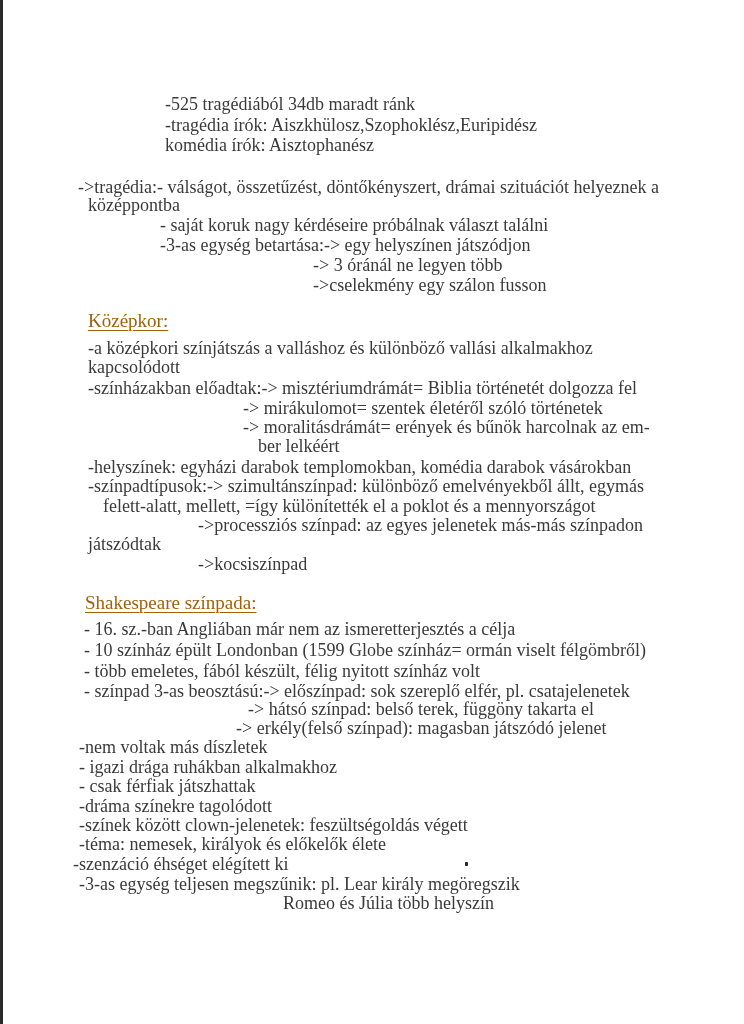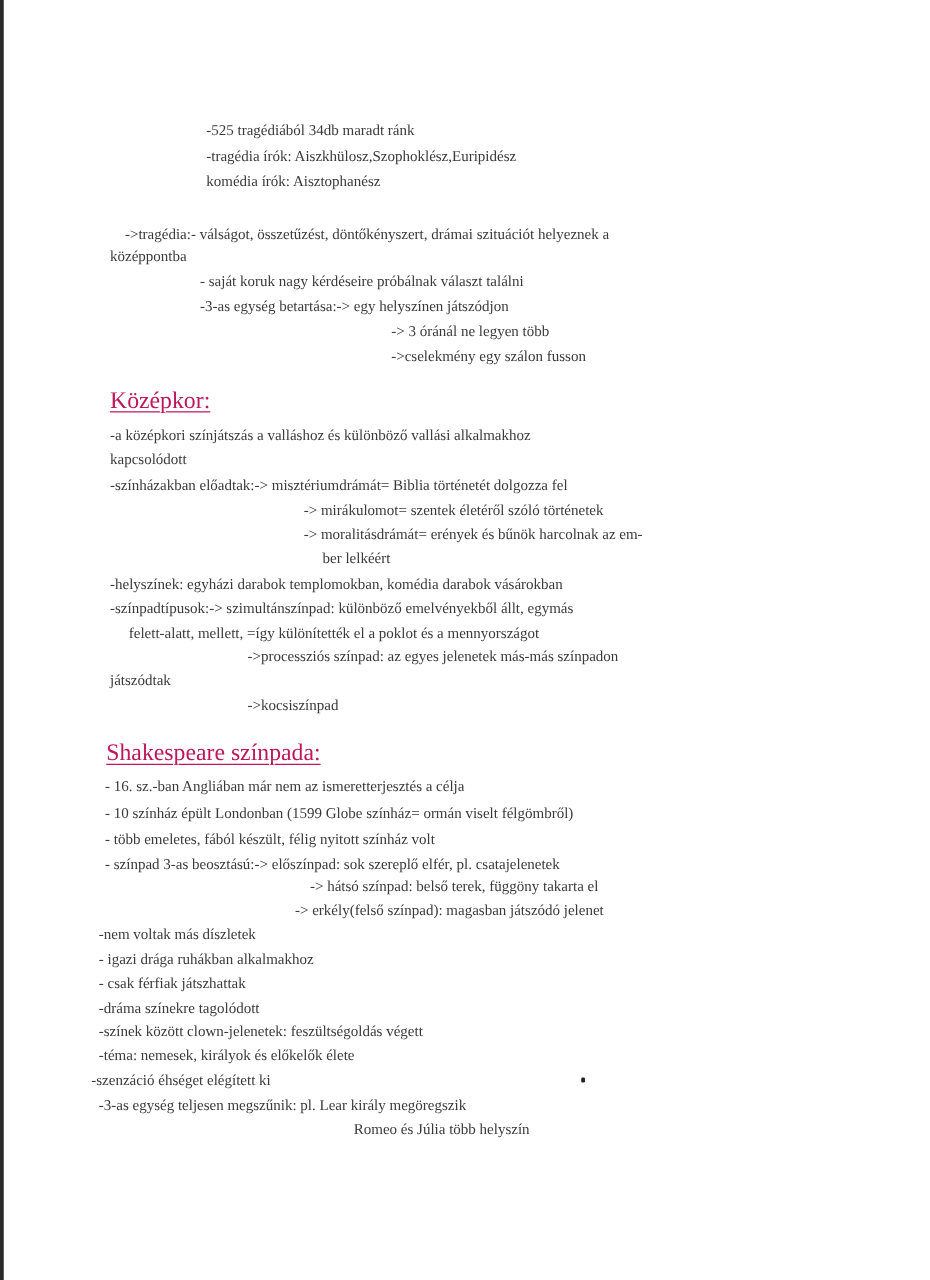--- a/index.html
+++ b/index.html
@@ -1,34 +1,34 @@
 <!DOCTYPE html>
 <html><head>
 <meta charset="utf-8">
 <style>
   html, body { margin: 0; padding: 0; }
   body {
     width: 744px; height: 1024px; background: #ffffff; position: relative; overflow: hidden;
     font-family: "Liberation Serif", "DejaVu Serif", serif; color: #3a3a3a;
   }
   .edge { position: absolute; left: 0; top: 0; width: 3px; height: 1024px; background: #2b2b2b; }
-  .line { position: absolute; font-size: 12px; white-space: nowrap; line-height: 18px; }
-  .heading { position: absolute; font-size: 19px; text-decoration: underline; text-decoration-thickness: 1px; text-underline-offset: 3px; white-space: nowrap; color: #be185d; }
+  .line { position: absolute; font-size: 18px; white-space: nowrap; line-height: 18px; }
+  .heading { position: absolute; font-size: 19px; text-decoration: underline; text-decoration-thickness: 1px; text-underline-offset: 3px; white-space: nowrap; color: #a16207; }
   .speck { position: absolute; width: 3px; height: 4px; background: #222; border-radius: 1px; }
 </style>
 </head>
 <body>
 
 <div class="edge"></div>
 
 <div class="line" style="left:165px;top:95px">-525 tragédiából 34db maradt ránk</div>
 <div class="line" style="left:165px;top:116px">-tragédia írók: Aiszkhülosz,Szophoklész,Euripidész</div>
 <div class="line" style="left:165px;top:136px">komédia írók: Aisztophanész</div>
 
-<div class="line" style="left:100px;top:178px">-&gt;tragédia:- válságot, összetűzést, döntőkényszert, drámai szituációt helyeznek a</div>
+<div class="line" style="left:78px;top:178px">-&gt;tragédia:- válságot, összetűzést, döntőkényszert, drámai szituációt helyeznek a</div>
 <div class="line" style="left:88px;top:196px">középpontba</div>
 <div class="line" style="left:160px;top:216px">- saját koruk nagy kérdéseire próbálnak választ találni</div>
 <div class="line" style="left:160px;top:236px">-3-as egység betartása:-&gt; egy helyszínen játszódjon</div>
 <div class="line" style="left:313px;top:256px">-&gt; 3 óránál ne legyen több</div>
 <div class="line" style="left:313px;top:276px">-&gt;cselekmény egy szálon fusson</div>
 
 <div class="heading" style="left:88px;top:310px">Középkor:</div>
 <div class="line" style="left:88px;top:339px">-a középkori színjátszás a valláshoz és különböző vallási alkalmakhoz</div>
 <div class="line" style="left:88px;top:358px">kapcsolódott</div>
 <div class="line" style="left:88px;top:379px">-színházakban előadtak:-&gt; misztériumdrámát= Biblia történetét dolgozza fel</div>

